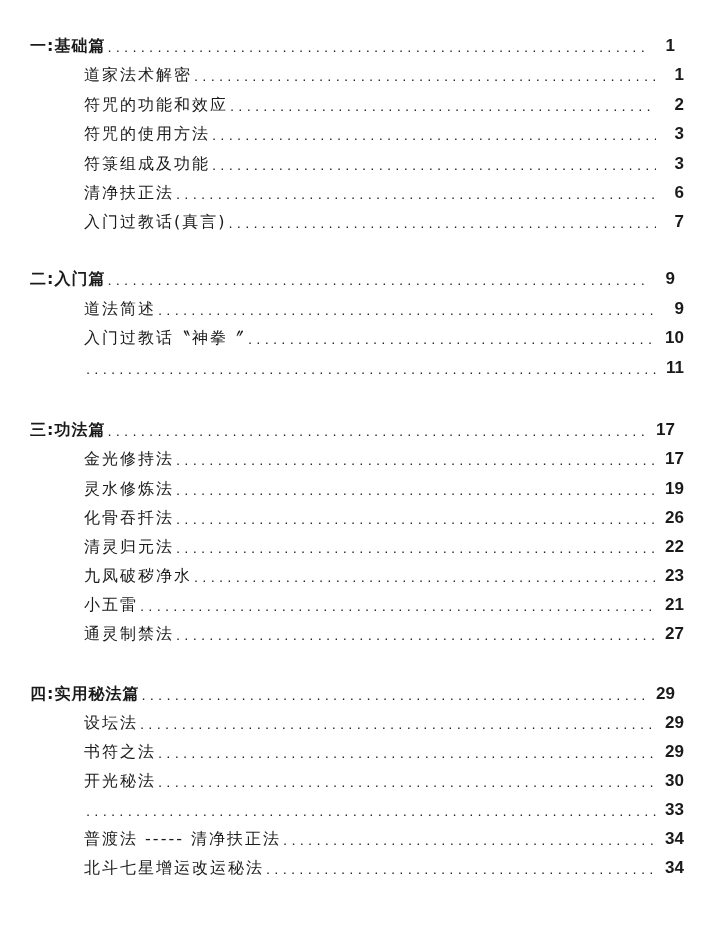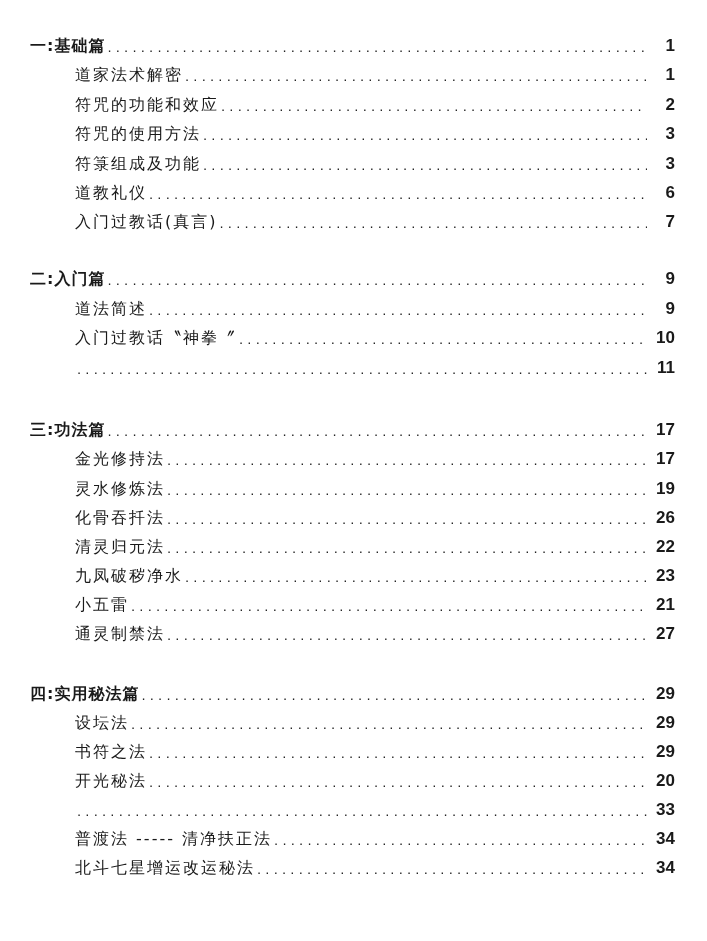--- a/index.html
+++ b/index.html
@@ -6,21 +6,21 @@
   body {
     width: 707px; height: 941px; position: relative; overflow: hidden;
     font-family: "DejaVu Sans", sans-serif; color: #1a1a1a;
   }
   .toc { position: absolute; left: 0; top: 0; width: 707px; }
   .row {
     position: absolute; height: 26px; display: flex; align-items: center;
     font-size: 16px; white-space: nowrap; overflow: hidden;
   }
   .row.section { left: 30px; width: 645px; font-weight: bold; }
-  .row.entry { left: 75px; width: 600px; }
+  .row.entry { left: 84px; width: 600px; }
   .title { flex: 0 0 auto; letter-spacing: 2px; }
   .row.section .title { letter-spacing: 1px; }
   .leader {
     flex: 1 1 auto; overflow: hidden; margin: 0 6px 0 2px;
     font-family: "DejaVu Sans", sans-serif; font-weight: normal;
     letter-spacing: 4.2px; color: #222; font-size: 13px; align-self: flex-end;
     padding-bottom: 6px; line-height: 10px;
   }
   .page {
     flex: 0 0 auto; font-family: "Liberation Sans", sans-serif;
@@ -51,21 +51,21 @@
     <span class="title">符咒的使用方法</span>
     <span class="leader">................................................................................................</span>
     <span class="page">3</span>
   </div>
   <div class="row entry" style="top:151px">
     <span class="title">符箓组成及功能</span>
     <span class="leader">................................................................................................</span>
     <span class="page">3</span>
   </div>
   <div class="row entry" style="top:180px">
-    <span class="title">道教礼仪</span>
+    <span class="title">清净扶正法</span>
     <span class="leader">................................................................................................</span>
     <span class="page">6</span>
   </div>
   <div class="row entry" style="top:209px">
     <span class="title">入门过教话(真言)</span>
     <span class="leader">................................................................................................</span>
     <span class="page">7</span>
   </div>
 
   <div class="row section" style="top:266px">
@@ -140,21 +140,21 @@
     <span class="page">29</span>
   </div>
   <div class="row entry" style="top:739px">
     <span class="title">书符之法</span>
     <span class="leader">................................................................................................</span>
     <span class="page">29</span>
   </div>
   <div class="row entry" style="top:768px">
     <span class="title">开光秘法</span>
     <span class="leader">................................................................................................</span>
-    <span class="page">20</span>
+    <span class="page">30</span>
   </div>
   <div class="row entry" style="top:797px">
     <span class="leader">................................................................................................</span>
     <span class="page">33</span>
   </div>
   <div class="row entry" style="top:826px">
     <span class="title">普渡法 ----- 清净扶正法</span>
     <span class="leader">................................................................................................</span>
     <span class="page">34</span>
   </div>

